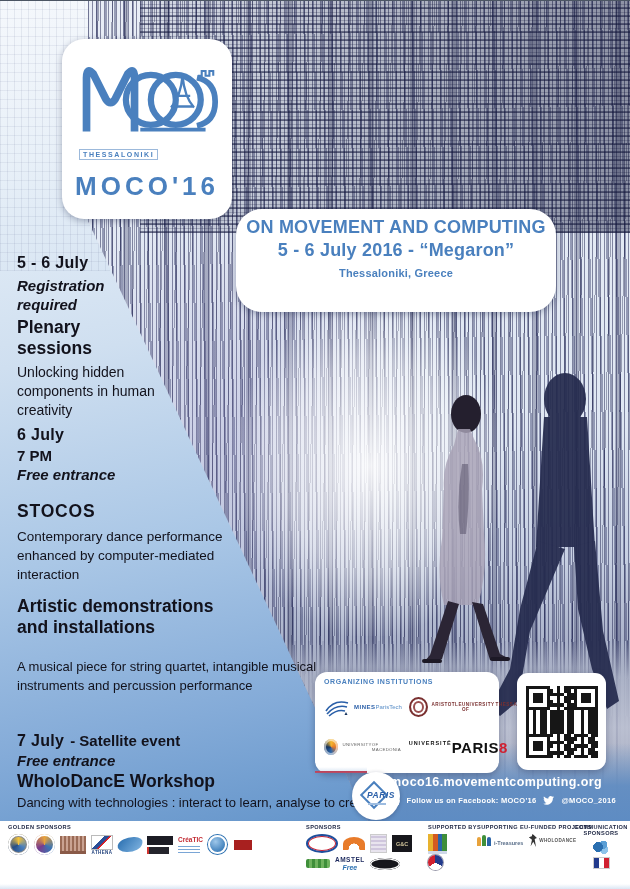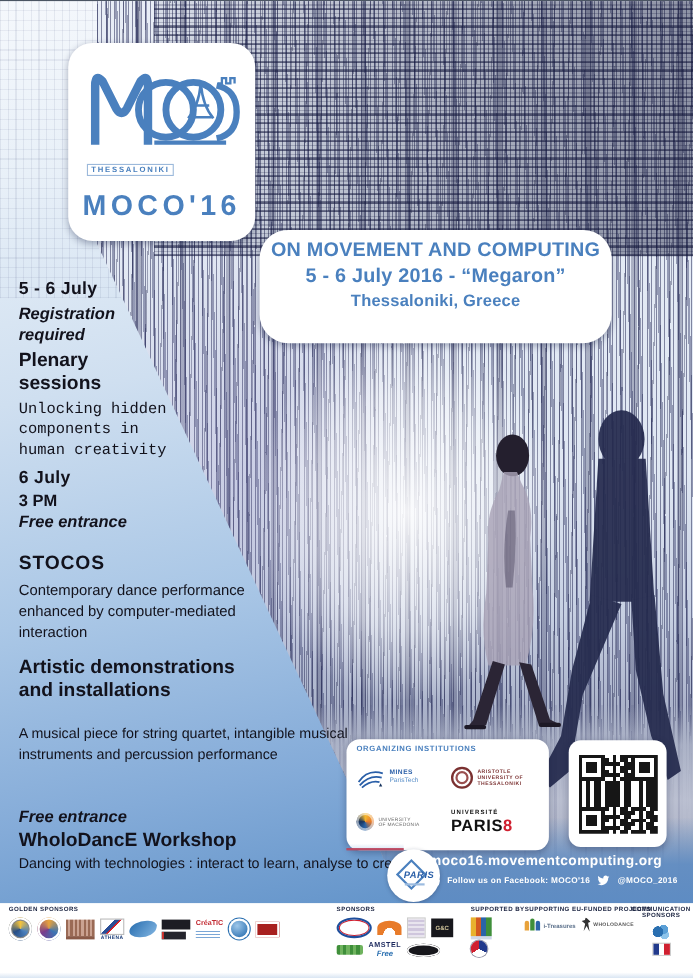--- a/index.html
+++ b/index.html
@@ -42,41 +42,41 @@
   
   .wbox{position:absolute;background:#fff;box-shadow:0 2px 7px rgba(15,25,60,.33);}
   .logo-box{left:62px;top:38px;width:170px;height:180px;border-radius:22px;}
   .logo-mark{position:absolute;left:10px;top:8px;width:150px;height:96px;}
   .logo-city{position:absolute;left:17px;top:110px;font-size:7px;font-weight:bold;letter-spacing:1.6px;color:#4a80be;border:1px solid rgba(74,128,190,.55);padding:1px 3px;}
   .logo-name{position:absolute;left:0;top:132px;width:100%;text-align:center;font-size:26px;font-weight:bold;letter-spacing:4px;color:#4a80be;}
   .title-box{left:236px;top:208px;width:320px;height:103px;border-radius:26px;text-align:center;color:#4a80be;font-weight:bold;padding-top:7px;box-sizing:border-box;}
   .t-line{font-size:18px;line-height:23px;letter-spacing:.2px;}
   .t-line .ord{font-size:11px;position:relative;top:-4px;letter-spacing:0;}
   .t-line .l1{margin-left:4px;}
-  .t-line.small{font-size:15px;}
+  .t-line.small{font-size:11px;}
   
   .evt{position:absolute;left:17px;color:#12121c;}
   .date{font-size:16px;font-weight:bold;letter-spacing:.3px;}
   .note{font-size:15px;font-style:italic;font-weight:bold;line-height:19px;}
   .time{font-size:15px;font-weight:bold;}
   .etitle{font-size:17.5px;font-weight:bold;line-height:21px;}
   .edesc{font-size:14px;font-weight:500;line-height:19px;}
-  .evt1{top:253px;} .evt1 .note{width:95px;margin-top:4px;} .evt1 .etitle{width:90px;margin-top:3px;} .evt1 .edesc{width:152px;margin-top:4px;font-family:Liberation Mono, monospace;}
+  .evt1{top:253px;} .evt1 .note{width:95px;margin-top:4px;} .evt1 .etitle{width:90px;margin-top:3px;} .evt1 .edesc{width:152px;margin-top:4px;}
   .evt2{top:425px;} .evt2 .time{margin-top:3px;} .evt2 .note{margin-top:1px;}
   .evt3{top:500px;} .evt3 .etitle{letter-spacing:.8px;} .evt3 .edesc{width:218px;margin-top:5px;font-size:13.5px;}
   .evt4{top:595px;} .evt4 .etitle{width:210px;}
   .evt5{top:652px;} .evt5 .edesc{width:330px;margin-top:4px;font-size:13px;}
   .evt6{top:731px;} .evt6 .tag{font-size:15px;font-weight:bold;margin-left:6px;}
   .evt6 .note{margin-top:1px;} .evt6 .etitle{margin-top:1px;} .evt6 .edesc{width:430px;font-size:13px;margin-top:1px;}
   
   .org-box{left:315px;top:671px;width:184px;height:101px;border-radius:12px;padding:6px 9px;box-sizing:border-box;}
   .org-head{font-size:7px;font-weight:bold;letter-spacing:.6px;color:#4a80be;}
   .org-grid{display:grid;grid-template-columns:1fr 1fr;grid-gap:4px 6px;margin-top:4px;}
   .inst{display:flex;align-items:center;gap:4px;height:36px;}
-  .inst .txt{display:flex;flex-direction:column;line-height:1.15;}
+  .inst .txt{display:flex;flex-direction:row;line-height:1.15;}
   .mines-swirl{width:26px;height:20px;}
   .mines .l1{font-size:6px;font-weight:bold;color:#2a5fa8;letter-spacing:.5px;}
   .mines .l2{font-size:6px;color:#5a8fc8;}
   .auth-seal{width:16px;height:16px;border-radius:50%;border:2px solid #7a3030;box-shadow:inset 0 0 0 2px #fff,inset 0 0 0 4px #9a5050;}
   .auth .txt span{font-size:4.6px;font-weight:bold;color:#7a3030;letter-spacing:.5px;}
   .uom-sun{width:16px;height:16px;border-radius:50%;background:conic-gradient(#f5b82e,#e87b2a,#2a64a8,#16335e,#f5b82e);box-shadow:inset 0 0 0 2px rgba(255,255,255,.55);}
   .uom .txt span{font-size:4.4px;color:#666;letter-spacing:.3px;}
   .paris8 .txt .u{font-size:5.5px;font-weight:bold;color:#111;letter-spacing:1px;}
   .paris8 .big{font-size:15px;font-weight:bold;color:#111;letter-spacing:.5px;line-height:15px;}
   .paris8 .eight{color:#d02030;}
@@ -194,38 +194,39 @@
 
   <div class="evt evt1">
     <div class="date">5 - 6 July</div>
     <div class="note">Registration required</div>
     <div class="etitle">Plenary sessions</div>
     <div class="edesc">Unlocking hidden components in human creativity</div>
   </div>
 
   <div class="evt evt2">
     <div class="date">6 July</div>
-    <div class="time">3 PM</div>
+    <div class="time">7 PM</div>
     <div class="note">Free entrance</div>
   </div>
 
   <div class="evt evt4">
     <div class="etitle">Artistic demonstrations and installations</div>
   </div>
 
   <div class="evt evt3">
     <div class="etitle">STOCOS</div>
     <div class="edesc">Contemporary dance performance enhanced by computer-mediated interaction</div>
   </div>
 
   <div class="evt evt5">
     <div class="edesc">A musical piece for string quartet, intangible musical instruments and percussion performance</div>
   </div>
 
   <div class="evt evt6">
+    <div><span class="date">7 July</span><span class="tag">- Satellite event</span></div>
     <div class="note">Free entrance</div>
     <div class="etitle">WholoDancE Workshop</div>
     <div class="edesc">Dancing with technologies : interact to learn, analyse to create</div>
   </div>
 
   <div class="wbox org-box">
     <div class="org-head">ORGANIZING INSTITUTIONS</div>
     <div class="org-grid">
       <div class="inst mines">
         <svg class="mines-swirl" viewBox="0 0 26 20">

